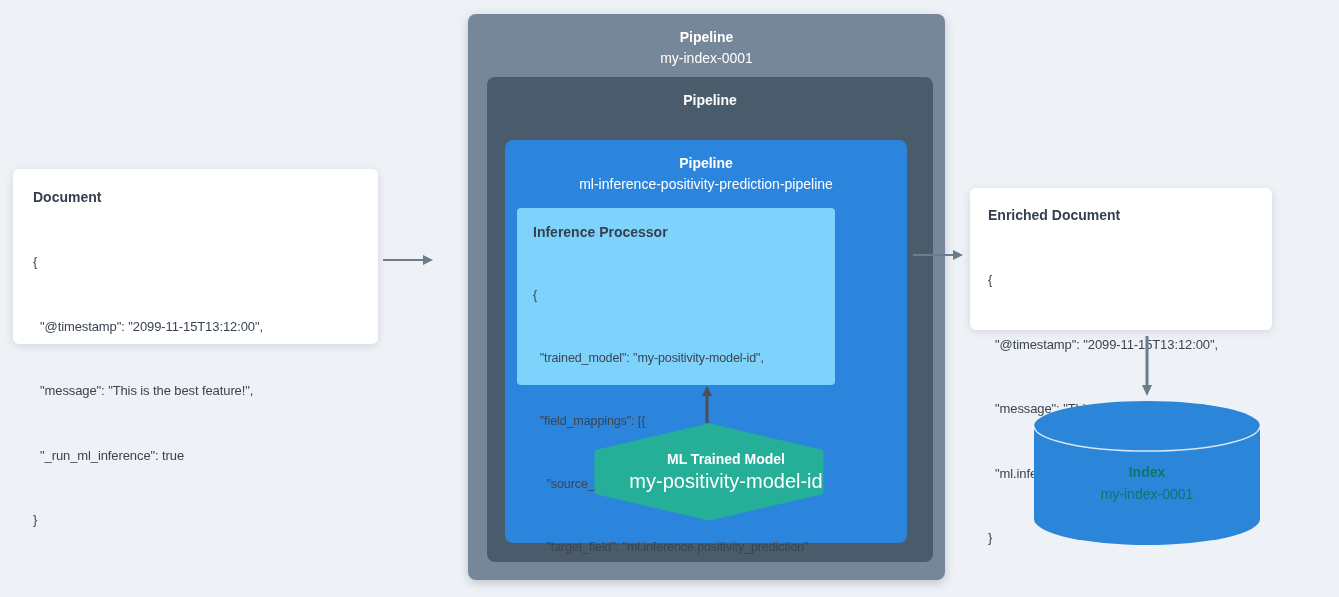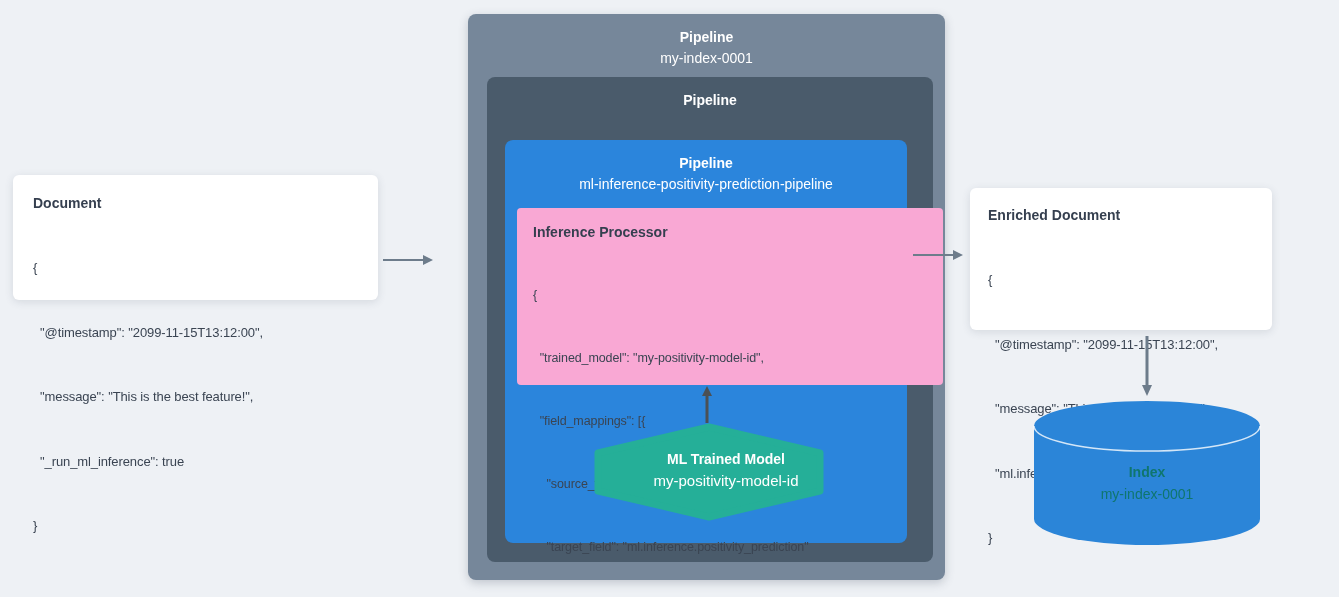--- a/index.html
+++ b/index.html
@@ -15,43 +15,43 @@
   .card-title{font-size:14px;font-weight:700;line-height:22px;color:#353f4f;}
   .code{font-size:13px;line-height:21.5px;white-space:pre;letter-spacing:-0.1px;color:#3a4452;}
   .box{position:absolute;border-radius:8px;}
   .box-head{text-align:center;color:#ffffff;}
   .box-head .t{font-size:14px;font-weight:700;line-height:20px;}
   .box-head .n{font-size:14px;line-height:22px;}
   .outer-box{left:435px;top:14px;width:477px;height:566px;background:#76879a;
     box-shadow:0 3px 10px rgba(60,70,90,0.25);margin-left:33px;}
   .middle-box{left:19px;top:63px;width:446px;height:485px;background:#4a5b6b;}
   .inner-box{left:18px;top:63px;width:402px;height:403px;background:#2b85dc;}
-  .proc-box{position:absolute;left:12px;top:68px;width:426px;height:177px;background:#f9a8d4;
+  .proc-box{position:absolute;left:12px;top:68px;width:318px;height:177px;background:#7dd3fc;
     border-radius:4px;padding:13px 16px;}
   .proc-box .card-title{margin-bottom:0;}
   .proc-box .code{font-size:12.5px;line-height:21px;}
   .hexwrap{position:absolute;left:89px;top:283px;width:230px;height:98px;}
   .hexwrap svg{position:absolute;left:0;top:0;}
   .hex-label{position:absolute;left:0;top:25px;width:264px;text-align:center;color:#fff;}
   .hex-label .t{font-size:14px;font-weight:700;line-height:22px;}
-  .hex-label .n{font-size:15px;line-height:22px;}
+  .hex-label .n{font-size:20px;line-height:22px;}
   .arrow{position:absolute;}
   .cyl{position:absolute;left:1032px;top:399px;width:230px;height:148px;}
   .cyl svg{position:absolute;left:0;top:0;}
   .cyl-label{position:absolute;left:0;top:62px;width:230px;text-align:center;color:#0f766e;}
   .cyl-label .t{font-size:14px;font-weight:700;line-height:22px;}
   .cyl-label .n{font-size:14px;line-height:22px;}
   .pad-top{padding-top:13px;}
 </style>
 </head>
 <body>
 
 <div class="stage">
 
-  <div class="card" style="left:13px;top:175px;width:365px;height:125px;">
+  <div class="card" style="left:13px;top:169px;width:365px;height:175px;">
     <div class="card-title">Document</div>
     <div class="code">
       <div>{</div>
       <div>  "@timestamp": "2099-11-15T13:12:00",</div>
       <div>  "message": "This is the best feature!",</div>
       <div>  "_run_ml_inference": true</div>
       <div>}</div>
     </div>
   </div>
 

